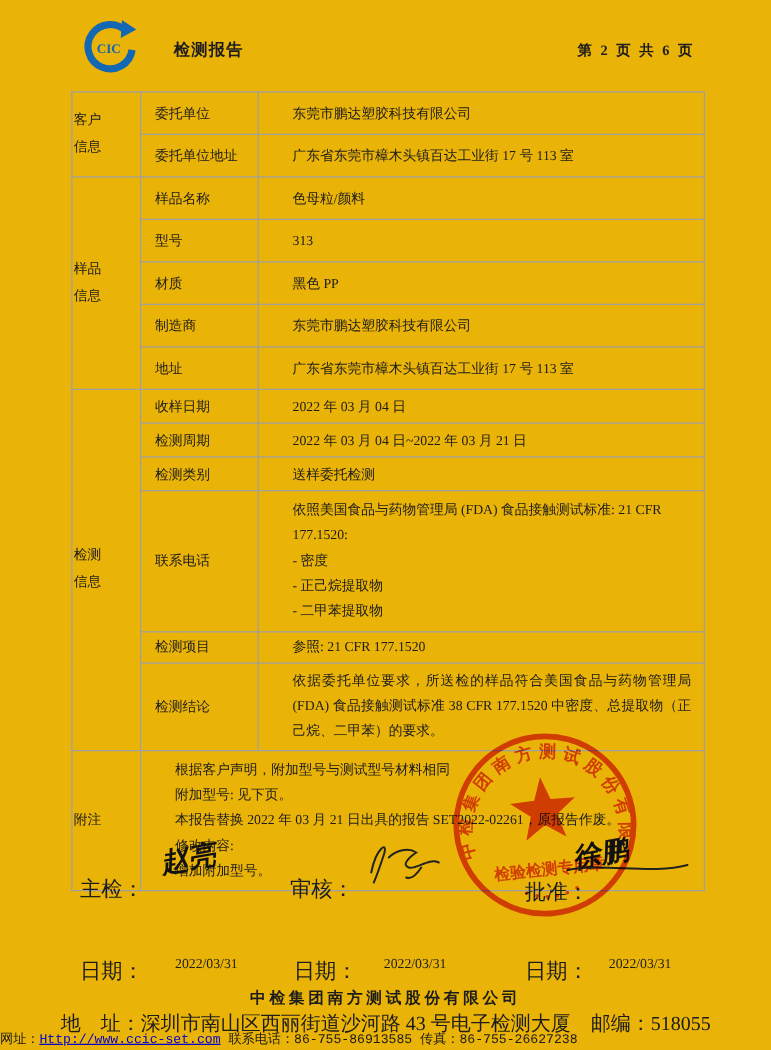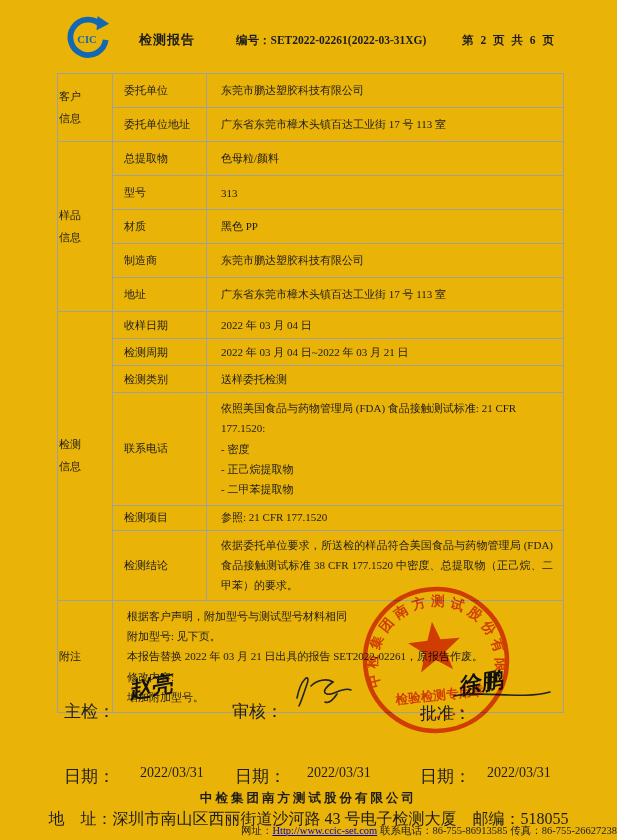--- a/index.html
+++ b/index.html
@@ -10,51 +10,50 @@
   .hdr-logo{position:absolute;left:62px;top:15px;width:50px;height:46px;}
   .hdr-title{position:absolute;left:139px;top:31px;font-size:13px;font-weight:bold;letter-spacing:1px;}
   .hdr-no{position:absolute;left:236px;top:33px;font-size:11.5px;font-weight:bold;}
   .hdr-page{position:absolute;left:462px;top:33px;font-size:11.5px;font-weight:bold;letter-spacing:2px;}
 
   
   table.report{position:absolute;left:57px;top:73px;width:506px;border-collapse:collapse;table-layout:fixed;}
   table.report td{border:1px solid #a0a0a0;font-size:11px;vertical-align:middle;overflow:hidden;}
   td.sec{text-align:left;white-space:pre-line;line-height:1.95;}
   td.lbl{padding-left:11px;}
-  td.val{padding-left:14px;padding-right:10px;}
+  td.val{padding-left:27px;padding-right:10px;}
   td.multi{white-space:pre-line;line-height:1.85;padding-top:5px;padding-bottom:5px;vertical-align:top;margin-left:44px;}
   td.just{line-height:1.85;padding-top:4px;padding-bottom:4px;text-align:justify;vertical-align:top;}
 
   
   .sig-label{position:absolute;font-size:17px;}
   .sig-name{position:absolute;font-size:22px;font-weight:bold;transform:rotate(-10deg) skewX(-12deg);color:#111;}
   .sig-svg{position:absolute;}
-  .date-val{position:absolute;font-size:14px;}
+  .date-val{position:absolute;font-size:11px;}
 
   
   .stamp{position:absolute;left:360px;top:584px;width:152px;height:152px;transform:rotate(-6deg);opacity:0.88;mix-blend-mode:multiply;pointer-events:none;}
 
   
   .ft-company{position:absolute;left:0;top:790px;width:617px;text-align:center;font-size:12.5px;font-weight:bold;letter-spacing:3px;}
   .ft-line1{position:absolute;left:0;top:809px;width:617px;text-align:center;font-size:16px;}
-  .ft-line2{position:absolute;left:0;top:824px;width:617px;text-align:right;font-size:10.5px;}
+  .ft-line2{position:absolute;left:0;top:824px;width:617px;text-align:left;font-size:10.5px;font-family:Liberation Mono, monospace;}
   .ft-link{color:#0000cc;text-decoration:underline;}
 </style>
 </head>
 <body>
 
 <div class="page">
 
   <svg class="hdr-logo" viewBox="0 0 50 48">
     <path d="M 40,11 A 18.5,18.5 0 1 0 44.5,26" stroke="#1268b3" stroke-width="6" fill="none"></path>
     <polygon points="36,1 48,9 35,16" fill="#1268b3"></polygon>
     <text x="25" y="29" text-anchor="middle" font-size="11" font-weight="bold" fill="#1268b3" font-family="Liberation Serif, DejaVu Serif, serif">CIC</text>
   </svg>
   <div class="hdr-title">检测报告</div>
-  <div class="hdr-no">编号：SET2022-02261(2022-03-31XG)</div>
   <div class="hdr-page">第 2 页 共 6 页</div>
 
   <table class="report">
     <colgroup>
         <col style="width:55px">
         <col style="width:94px">
         <col style="width:357px">
       </colgroup>
 
     <tbody>
@@ -65,21 +64,21 @@
       <td class="val">东莞市鹏达塑胶科技有限公司</td>
     </tr>
     <tr style="height:34px">
       <td class="lbl">委托单位地址</td>
       <td class="val">广东省东莞市樟木头镇百达工业街 17 号 113 室</td>
     </tr>
 
     <tr style="height:34px">
       <td class="sec" rowspan="5">样品
 信息</td>
-      <td class="lbl">总提取物</td>
+      <td class="lbl">样品名称</td>
       <td class="val">色母粒/颜料</td>
     </tr>
     <tr style="height:34px">
       <td class="lbl">型号</td>
       <td class="val">313</td>
     </tr>
     <tr style="height:34px">
       <td class="lbl">材质</td>
       <td class="val">黑色 PP</td>
     </tr>

